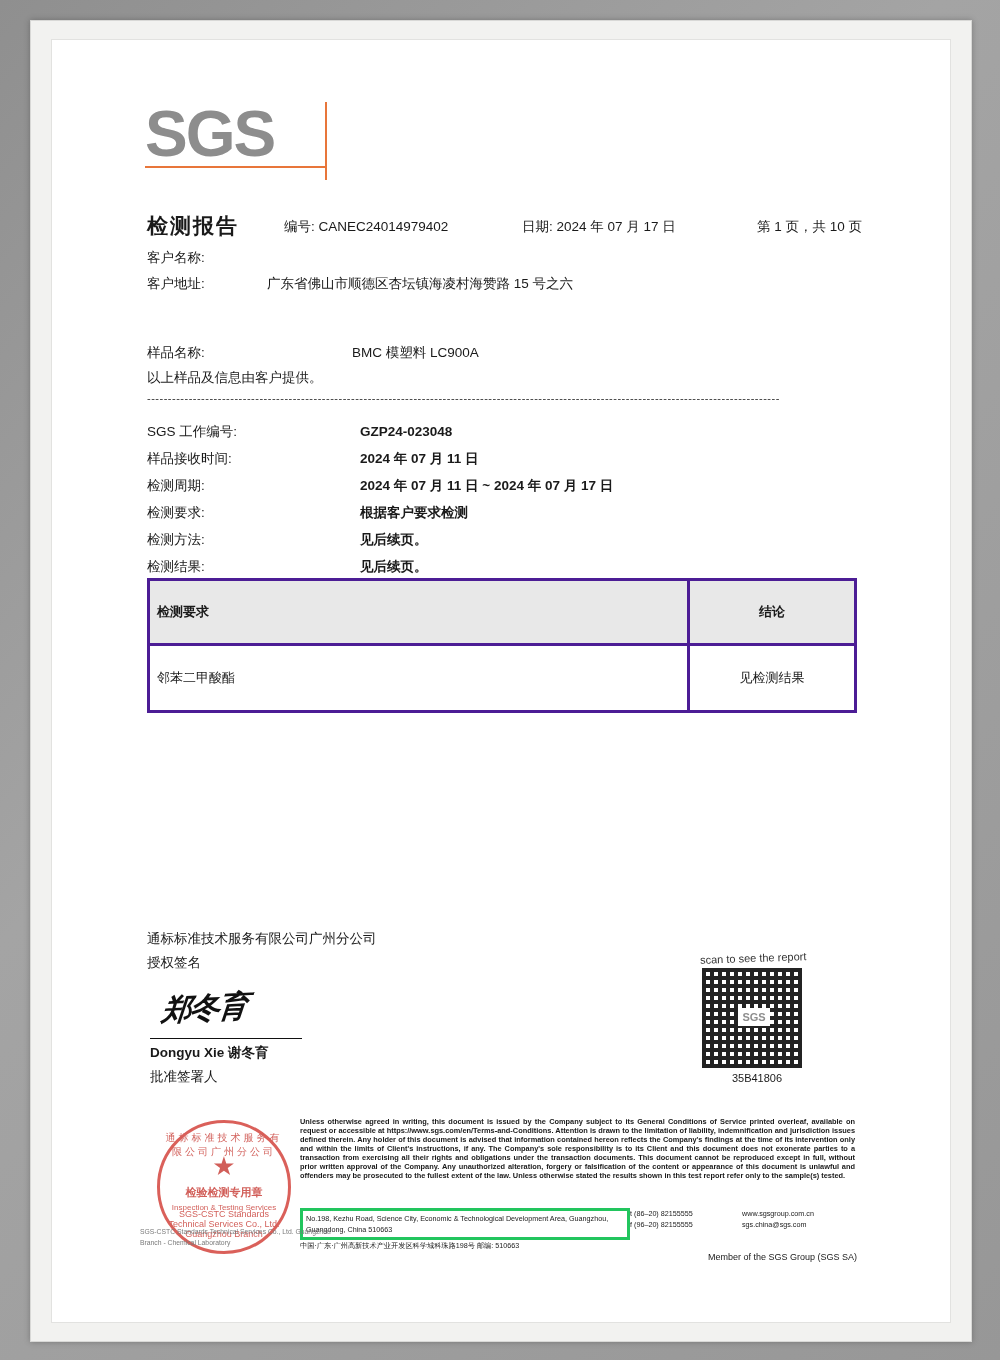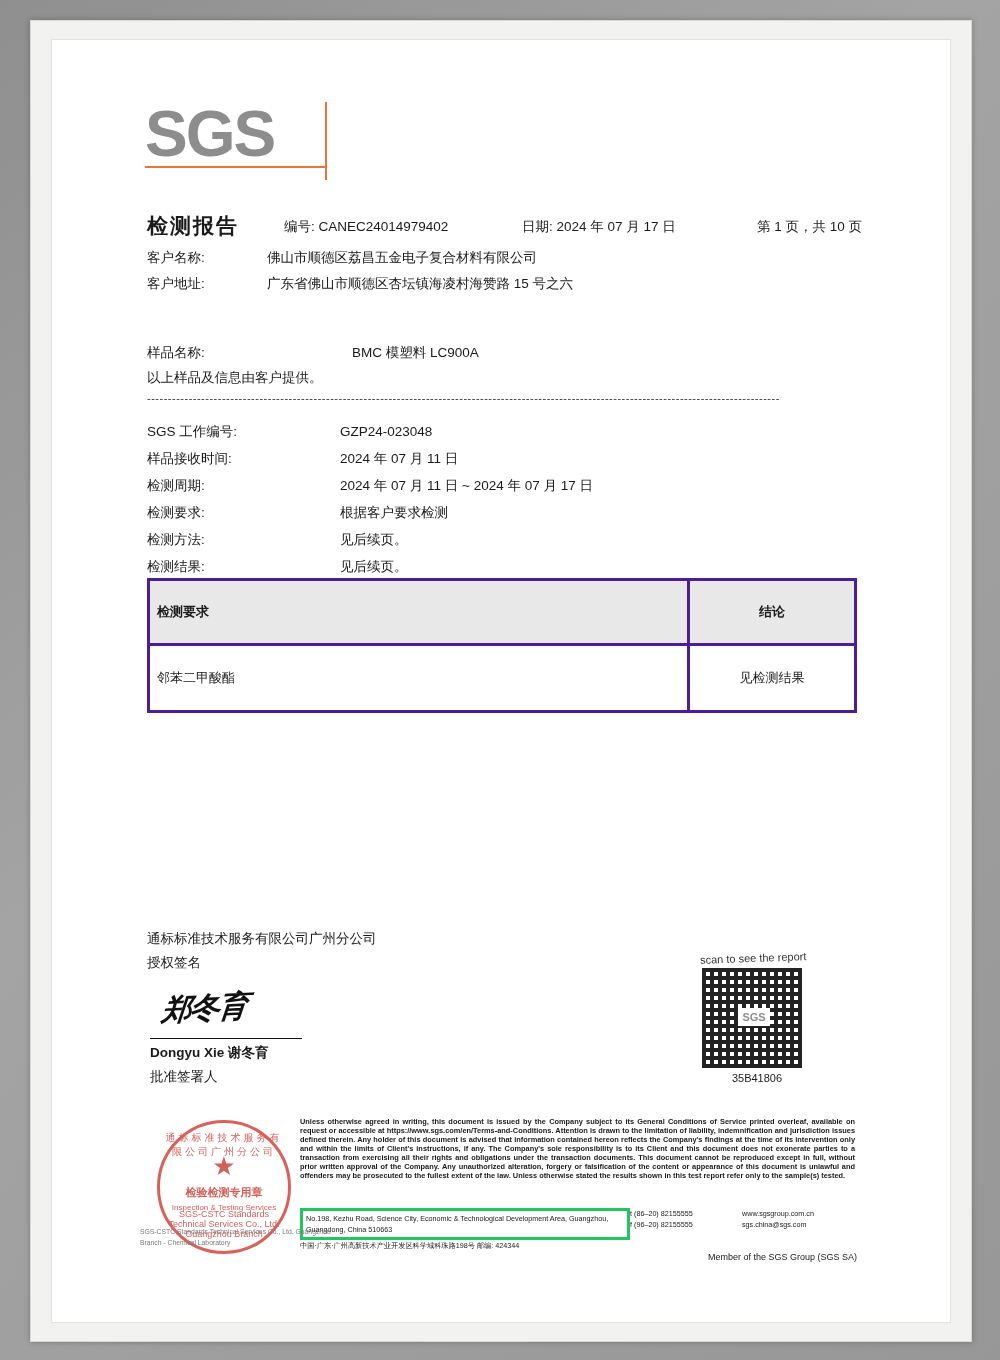--- a/index.html
+++ b/index.html
@@ -115,21 +115,21 @@
     left: 95px;
     top: 352px;
     width: 708px;
     font-size: 11px;
     color: #333;
     letter-spacing: 0.5px;
     white-space: nowrap;
     overflow: hidden;
   }
   .info-label { left: 95px; }
-  .info-value { left: 288px; }
+  .info-value { left: 308px; font-weight: bold; }
   .i1 { top: 381px; }
   .i2 { top: 408px; }
   .i3 { top: 435px; }
   .i4 { top: 462px; }
   .i5 { top: 489px; }
   .i6 { top: 516px; }
 
   
   table.results {
     position: absolute;
@@ -363,21 +363,20 @@
           <span>编号:</span>
           <span>CANEC24014979402</span>
         </div>
         <div class="hdr-line hdr-date">
           <span>日期:</span>
           <span>2024 年 07 月 17 日</span>
         </div>
         <div class="hdr-line hdr-page">第 1 页，共 10 页</div>
 
         <div class="kv kv-label row1">客户名称:</div>
-        <div class="kv kv-value row1">佛山市顺德区荔昌五金电子复合材料有限公司</div>
 
         <div class="kv kv-label row2">客户地址:</div>
         <div class="kv kv-value row2">广东省佛山市顺德区杏坛镇海凌村海赞路 15 号之六</div>
 
         <div class="kv sample-label">样品名称:</div>
         <div class="kv sample-value">BMC 模塑料 LC900A</div>
         <div class="kv provided">以上样品及信息由客户提供。</div>
 
         <div class="dashes">--------------------------------------------------------------------------------------------------------------------------------------------------------</div>
 
@@ -434,21 +433,21 @@
           <div class="seal-bottom">SGS-CSTC Standards Technical Services Co., Ltd. Guangzhou Branch</div>
         </div>
 
         <div class="fineprint">
           <span>Unless otherwise agreed in writing, this document is issued by the Company subject to its General Conditions of Service printed overleaf, available on request or accessible at https://www.sgs.com/en/Terms-and-Conditions. Attention is drawn to the limitation of liability, indemnification and jurisdiction issues defined therein. Any holder of this document is advised that information contained hereon reflects the Company's findings at the time of its intervention only and within the limits of Client's instructions, if any. The Company's sole responsibility is to its Client and this document does not exonerate parties to a transaction from exercising all their rights and obligations under the transaction documents. This document cannot be reproduced except in full, without prior written approval of the Company. Any unauthorized alteration, forgery or falsification of the content or appearance of this document is unlawful and offenders may be prosecuted to the fullest extent of the law. Unless otherwise stated the results shown in this test report refer only to the sample(s) tested.</span>
         </div>
 
         <div class="addr-grid">
           <div class="c1">
             <div class="bordered-addr">No.198, Kezhu Road, Science City, Economic &amp; Technological Development Area, Guangzhou, Guangdong, China 510663</div>
-            <div>中国·广东·广州高新技术产业开发区科学城科珠路198号    邮编: 424344</div>
+            <div>中国·广东·广州高新技术产业开发区科学城科珠路198号    邮编: 510663</div>
           </div>
           <div>
             <div>t (86–20) 82155555</div>
             <div>f (96–20) 82155555</div>
           </div>
           <div>
             <div>www.sgsgroup.com.cn</div>
             <div>sgs.china@sgs.com</div>
           </div>
         </div>

